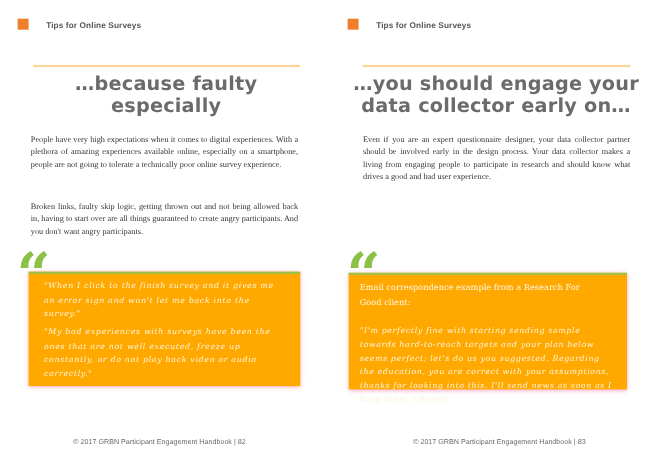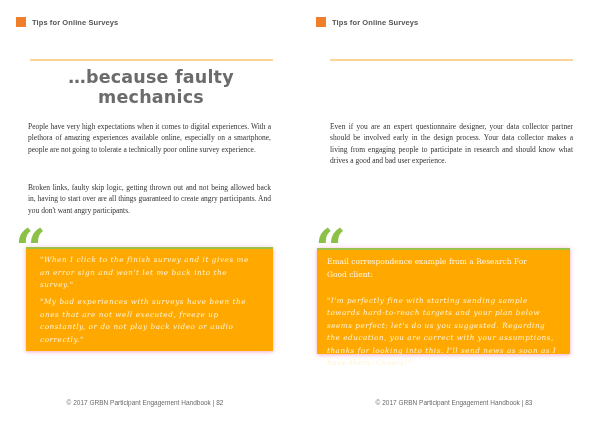--- a/index.html
+++ b/index.html
@@ -5,21 +5,21 @@
     * { box-sizing: border-box; margin: 0; padding: 0; }
     html, body { width: 600px; height: 424px; background: #ffffff; overflow: hidden; }
     body { position: relative; font-family: "DejaVu Sans", sans-serif; }
 
     .page { position: absolute; top: 0; width: 300px; height: 424px; background: #ffffff; }
     .page.left { left: 0; }
     .page.right { left: 300px; }
 
     .header-row { position: absolute; top: 17px; left: 16px; display: flex; align-items: center; }
     .header-square { width: 10px; height: 10px; background: #f07f2c; margin-right: 6px; }
-    .header-label { font-family: "Liberation Sans", sans-serif; font-size: 7.5px; font-weight: bold; color: #555555; letter-spacing: 0.1px; }
+    .header-label { font-family: "Liberation Sans", sans-serif; font-size: 7.5px; font-weight: bold; color: #555555; letter-spacing: 0.1px; margin-left: 10px; }
 
     .divider { position: absolute; top: 59px; left: 30px; width: 243px; height: 2px; background: #fcd399; }
 
     .title { position: absolute; top: 67px; left: 20px; width: 262px; text-align: center;
              font-family: "DejaVu Sans", sans-serif; font-weight: bold; font-size: 17.5px;
              line-height: 20px; color: #6b6b6b; letter-spacing: 0.2px; }
 
     .body-text { position: absolute; left: 28px; width: 243px; font-family: Liberation Serif, serif;
                  font-size: 7.5px; line-height: 11.4px; color: #333333; text-align: justify; }
     .page.right .body-text { left: 330px; left: 30px; }
@@ -60,40 +60,42 @@
 </head>
 <body>
 
 <div class="page left">
   <div class="header-row">
     <div class="header-square"></div>
     <span class="header-label">Tips for Online Surveys</span>
   </div>
   <div class="divider"></div>
   <div class="title">
-    <div>…because faulty mechanics</div>
+    <div>…because faulty especially</div>
   </div>
   <p class="body-text p1">People have very high expectations when it comes to digital experiences. With a plethora of amazing experiences available online, especially on a smartphone, people are not going to tolerate a technically poor online survey experience.</p>
   <p class="body-text p2">Broken links, faulty skip logic, getting thrown out and not being allowed back in, having to start over are all things guaranteed to create angry participants. And you don't want angry participants.</p>
 
   <div class="quote-box"></div>
   <div class="quote-mark">“</div>
   <p class="quote-text qt1">"When I click to the finish survey and it gives me an error sign and won't let me back into the survey."</p>
   <p class="quote-text qt2">"My bad experiences with surveys have been the ones that are not well executed, freeze up constantly, or do not play back video or audio correctly."</p>
 
   <div class="footer">© 2017 GRBN Participant Engagement Handbook | 82</div>
 </div>
 
 <div class="page right">
   <div class="header-row">
     <div class="header-square"></div>
     <span class="header-label">Tips for Online Surveys</span>
   </div>
   <div class="divider"></div>
   <div class="title">
+    <div>…you should engage your</div>
+    <div>data collector early on…</div>
   </div>
   <p class="body-text p1">Even if you are an expert questionnaire designer, your data collector partner should be involved early in the design process. Your data collector makes a living from engaging people to participate in research and should know what drives a good and bad user experience.</p>
 
   <div class="quote-box"></div>
   <div class="quote-mark">“</div>
   <p class="email-intro">Email correspondence example from a Research For Good client:</p>
   <p class="email-quote">"I'm perfectly fine with starting sending sample towards hard-to-reach targets and your plan below seems perfect; let's do us you suggested. Regarding the education, you are correct with your assumptions, thanks for looking into this. I'll send news as soon as I have them. Cheers!"</p>
 
   <div class="footer">© 2017 GRBN Participant Engagement Handbook | 83</div>
 </div>

